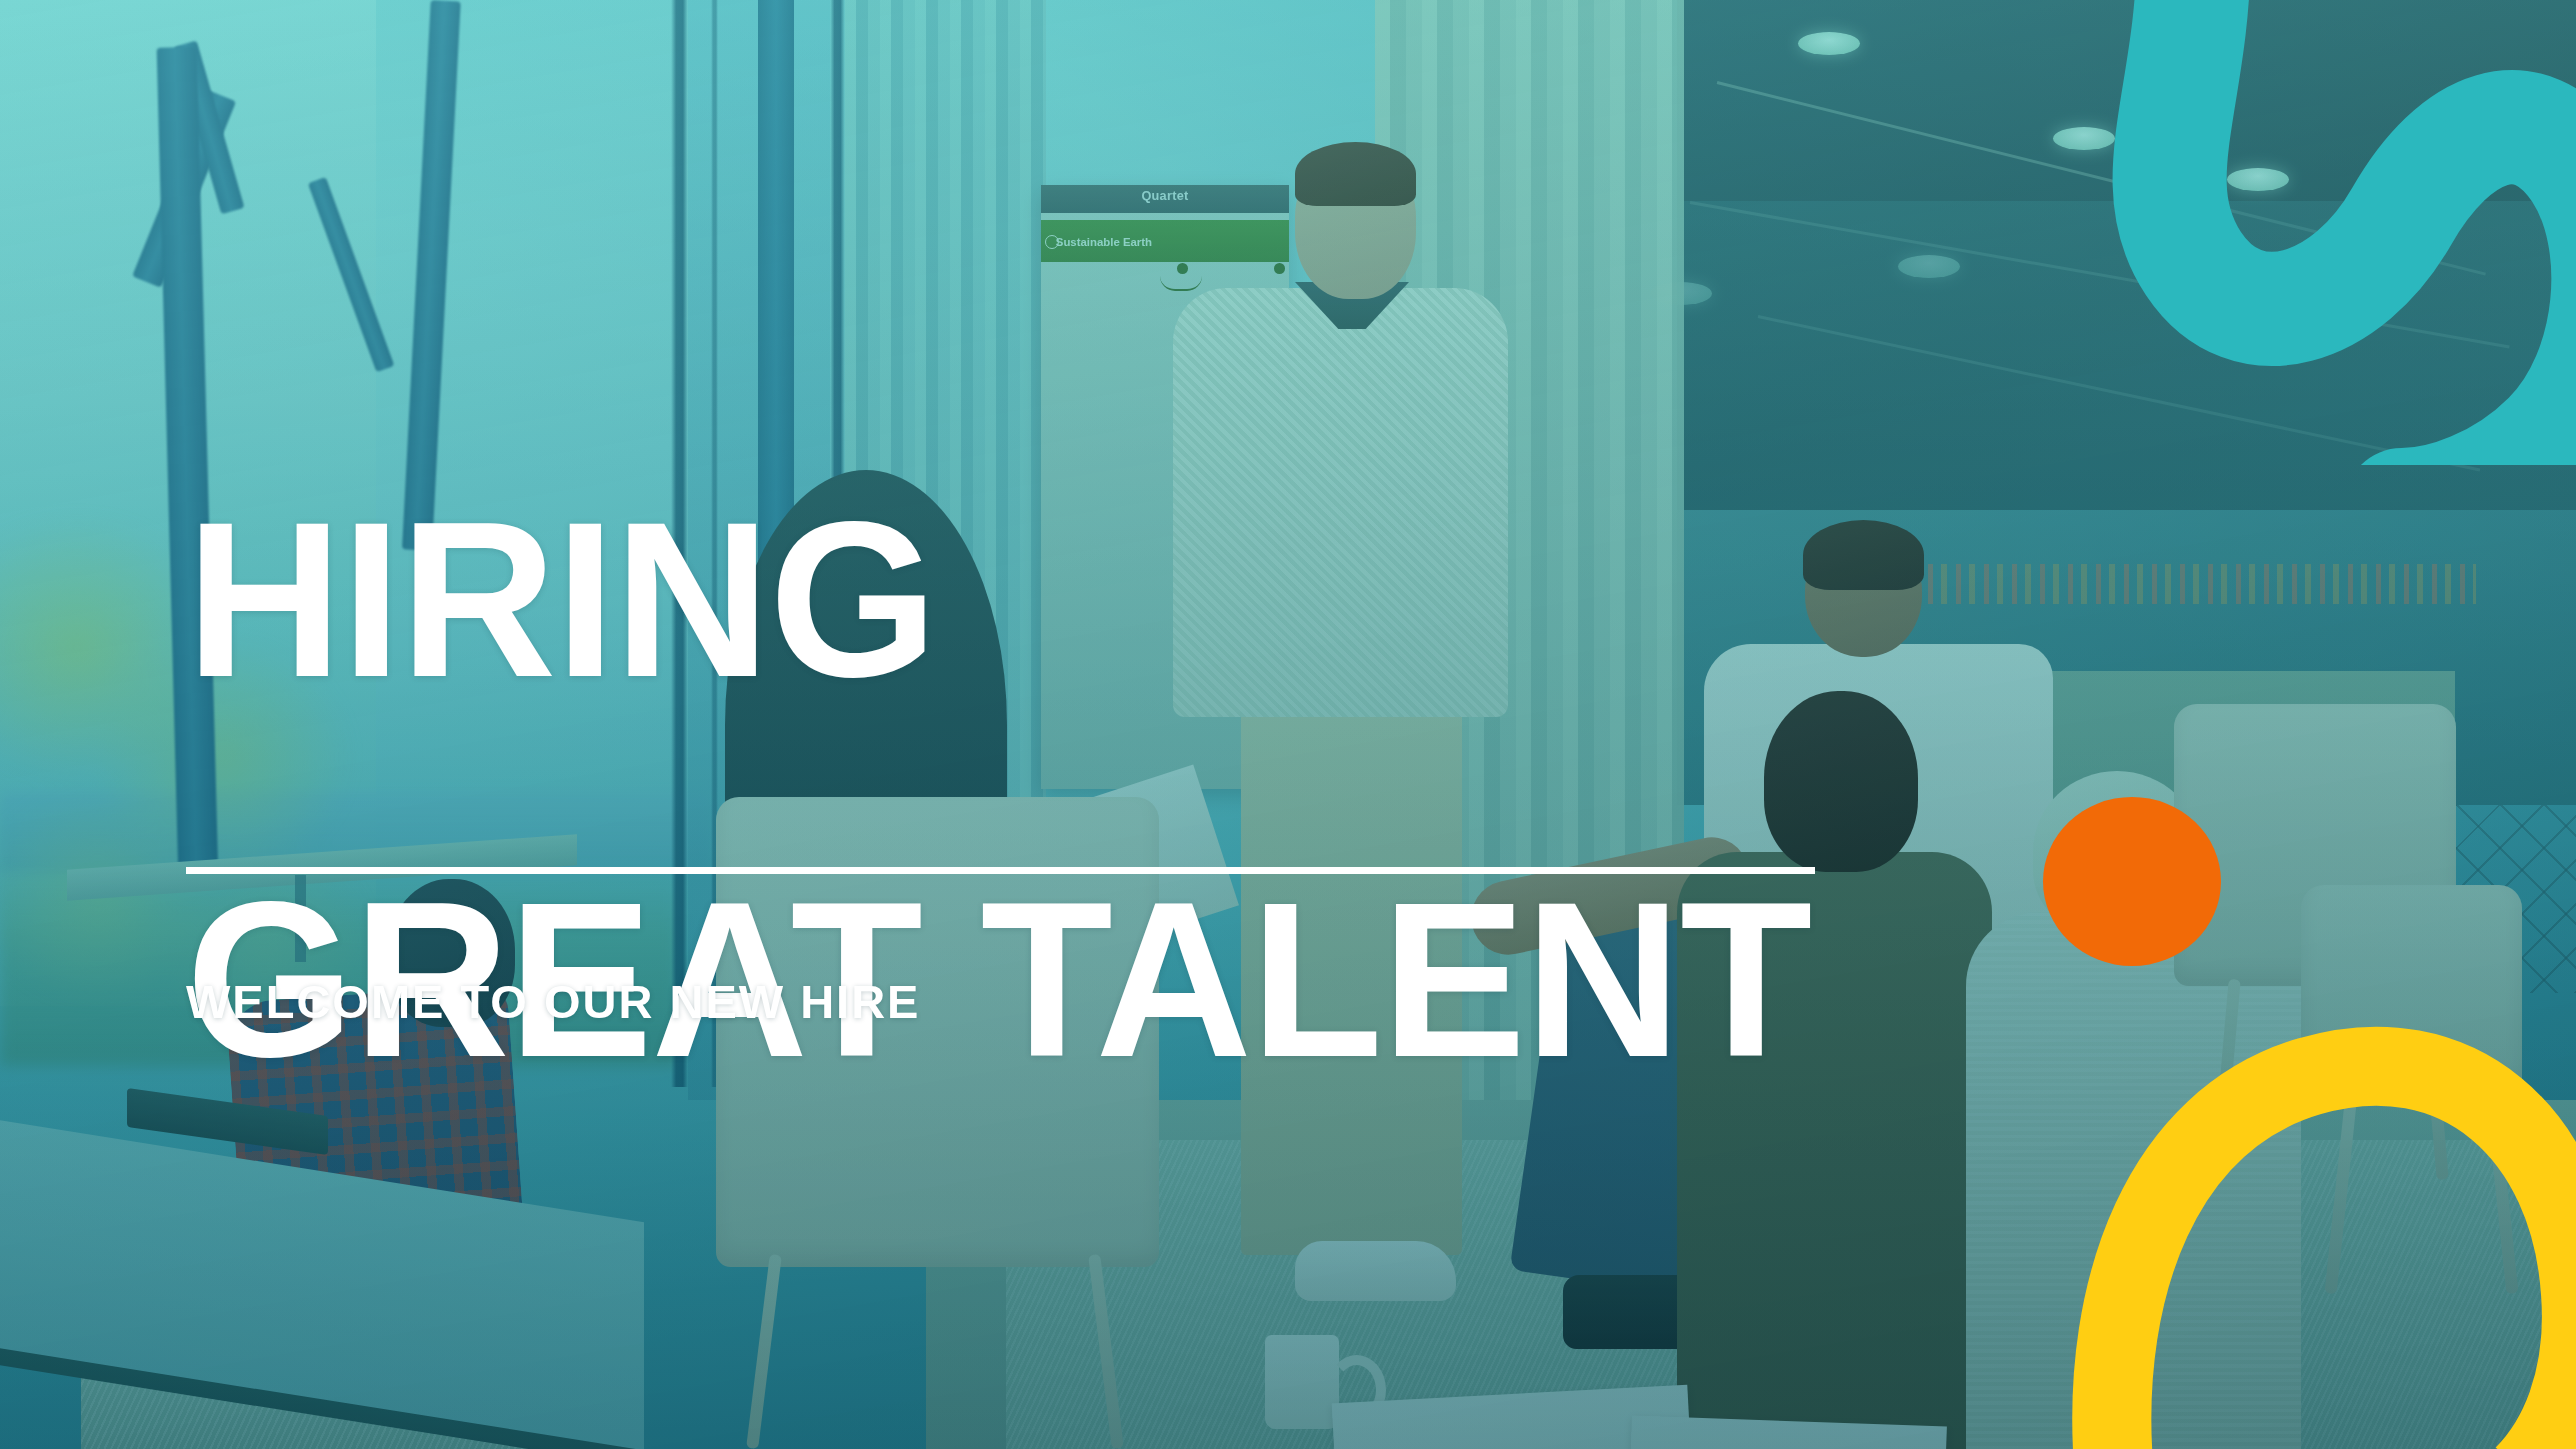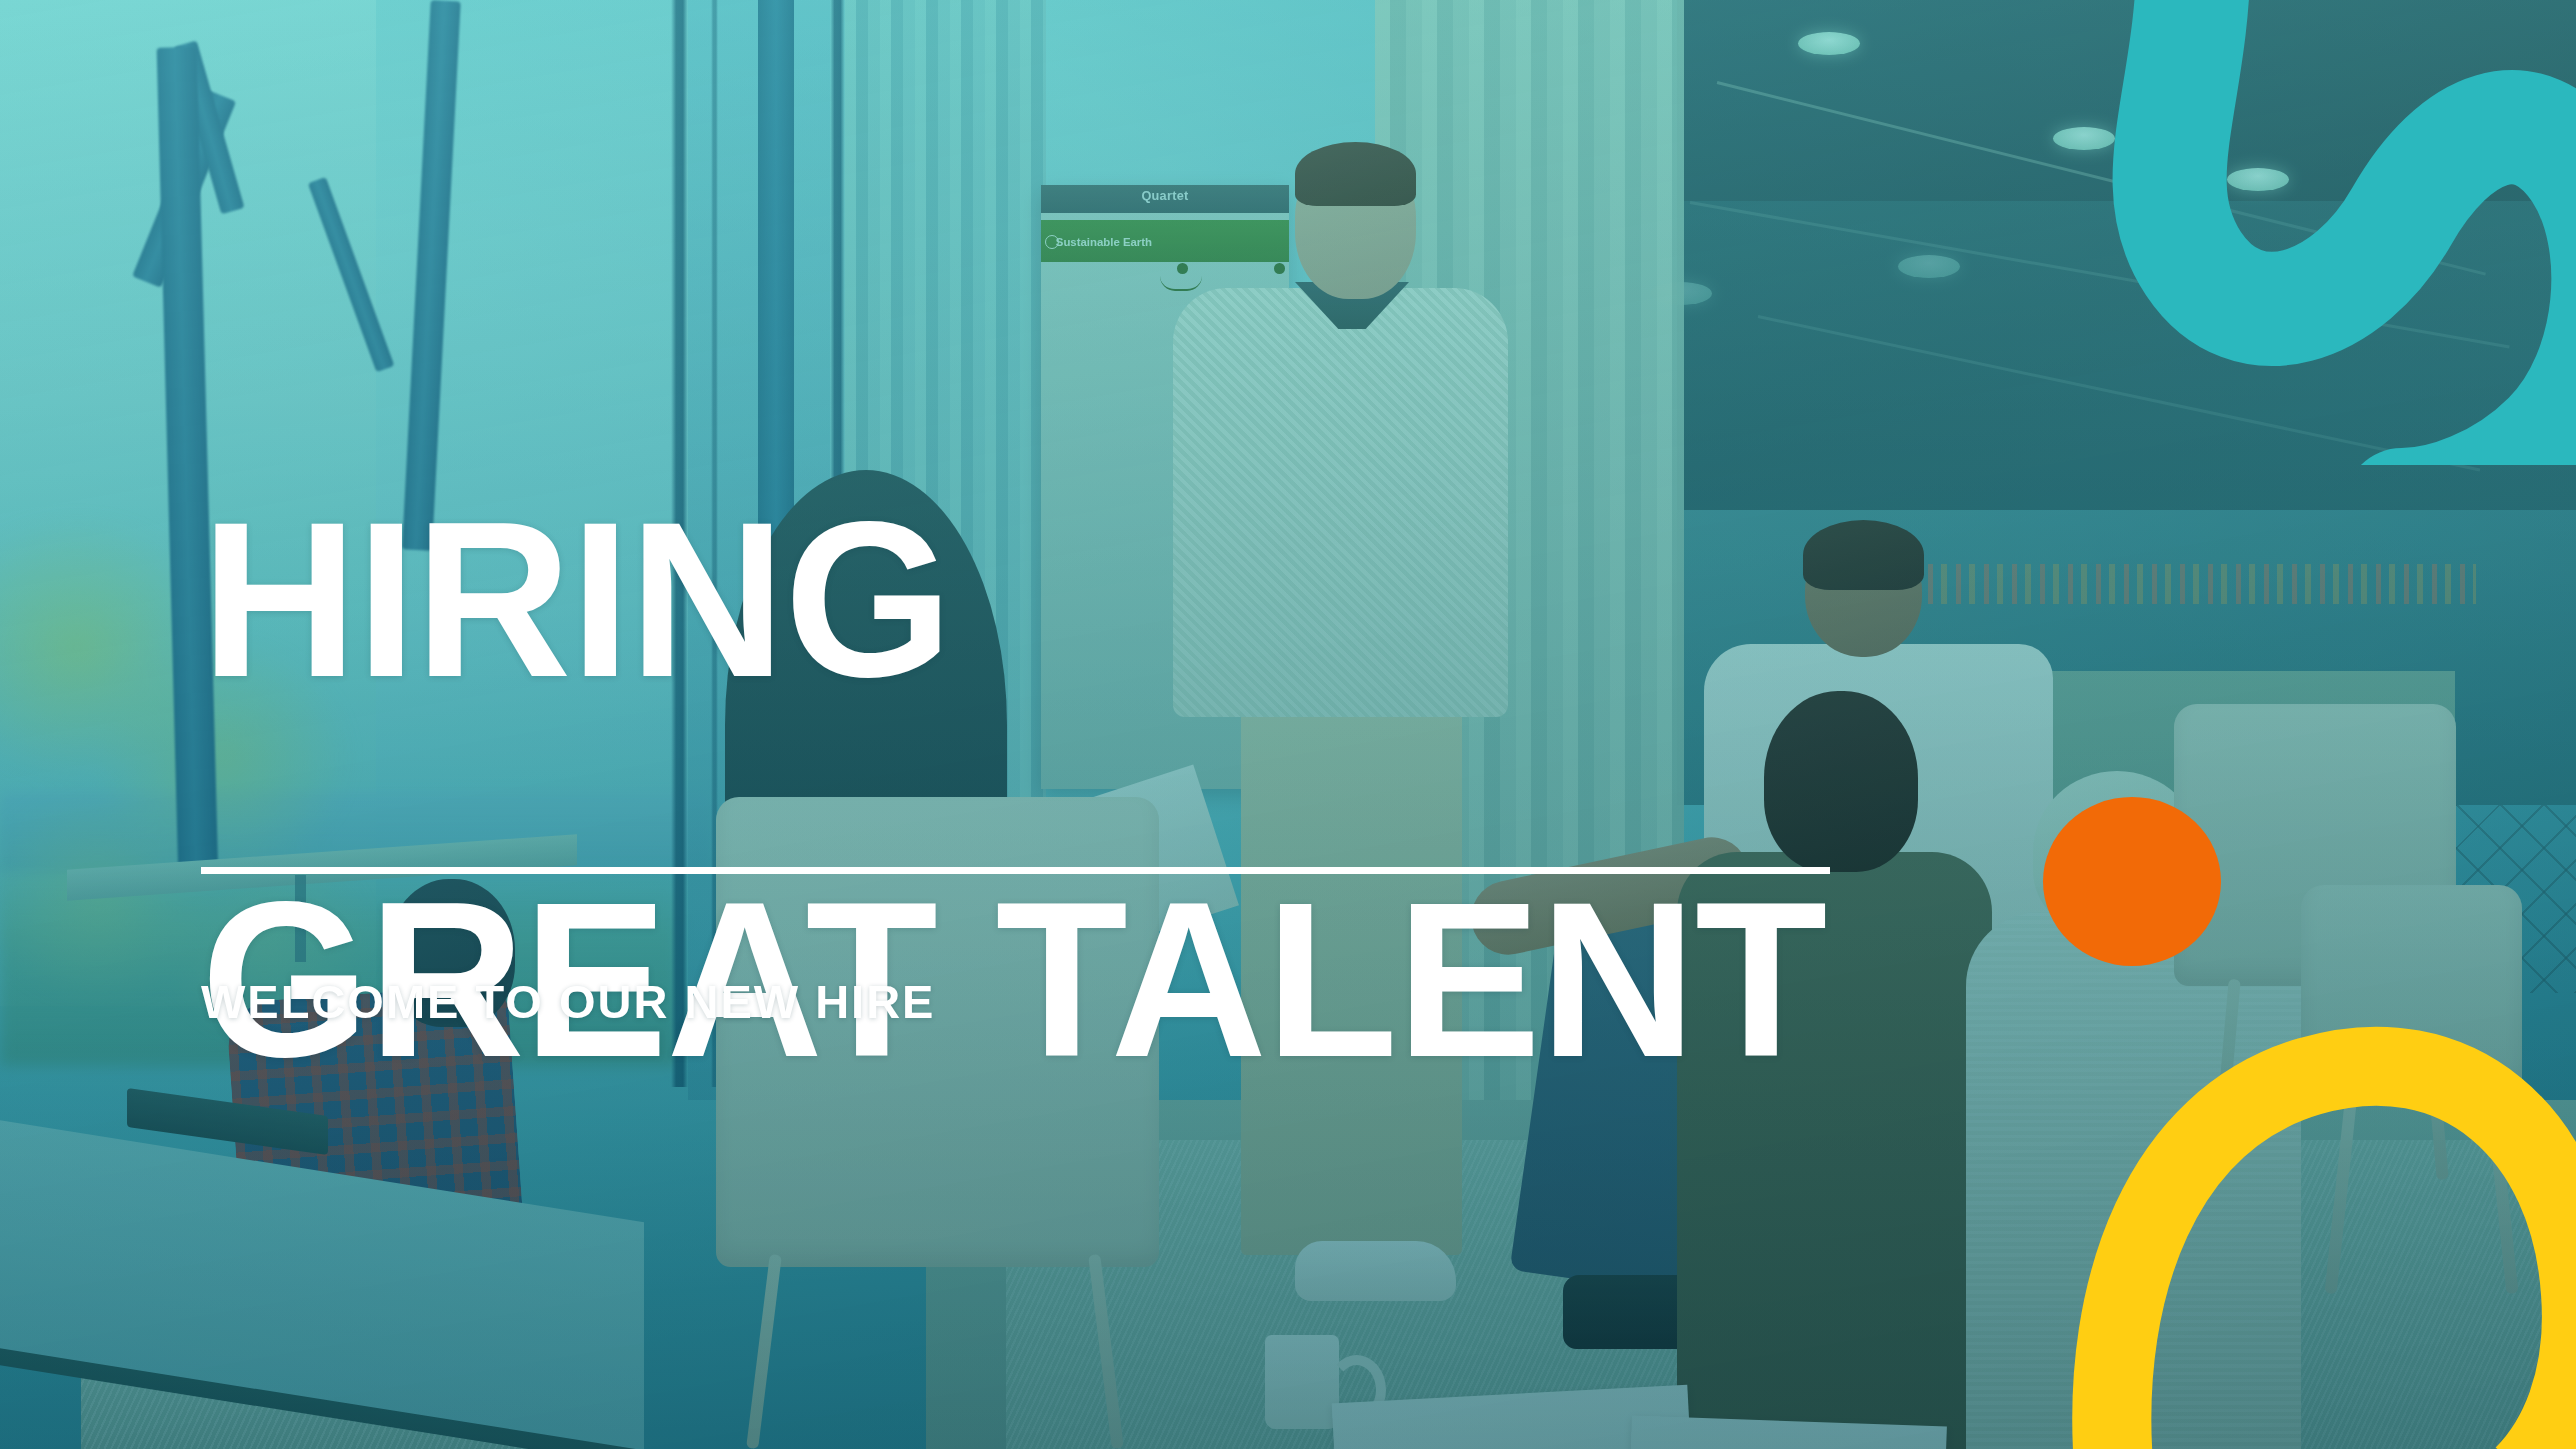--- a/index.html
+++ b/index.html
@@ -405,21 +405,21 @@
   #squiggle { right: 0; top: -5.4px; }
   #orange-circle {
     left: 2043px; top: 797px; width: 178px; height: 169px;
     border-radius: 50%;
   }
   #yellow-arc { left: 2061px; top: 1006px; }
 
   
   .content {
     position: absolute;
-    left: 201px;
+    left: 186px;
     top: 0;
     width: 2012px;
     height: 100%;
   }
   .headline {
     position: absolute;
     left: 0;
     top: 315px;
     color: #ffffff;
     font-family: "Liberation Sans Narrow", "Liberation Sans", "DejaVu Sans Condensed", sans-serif;

